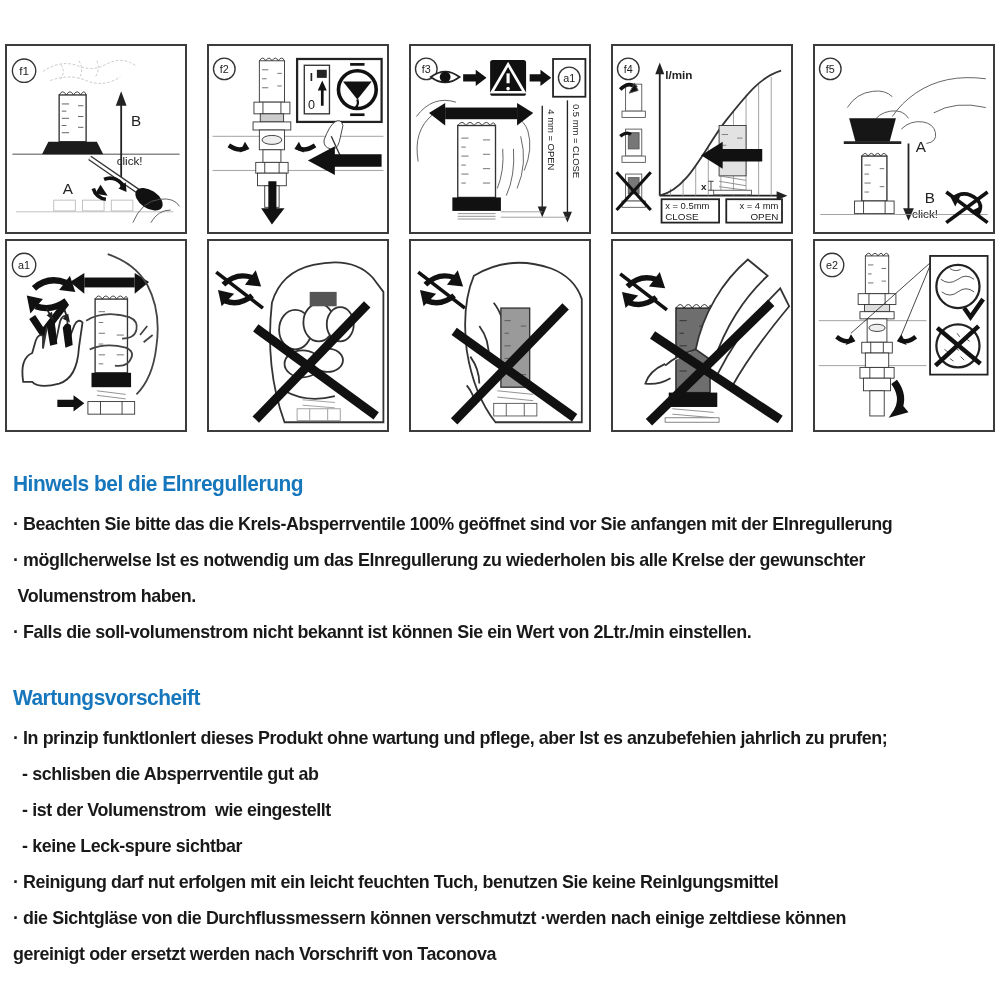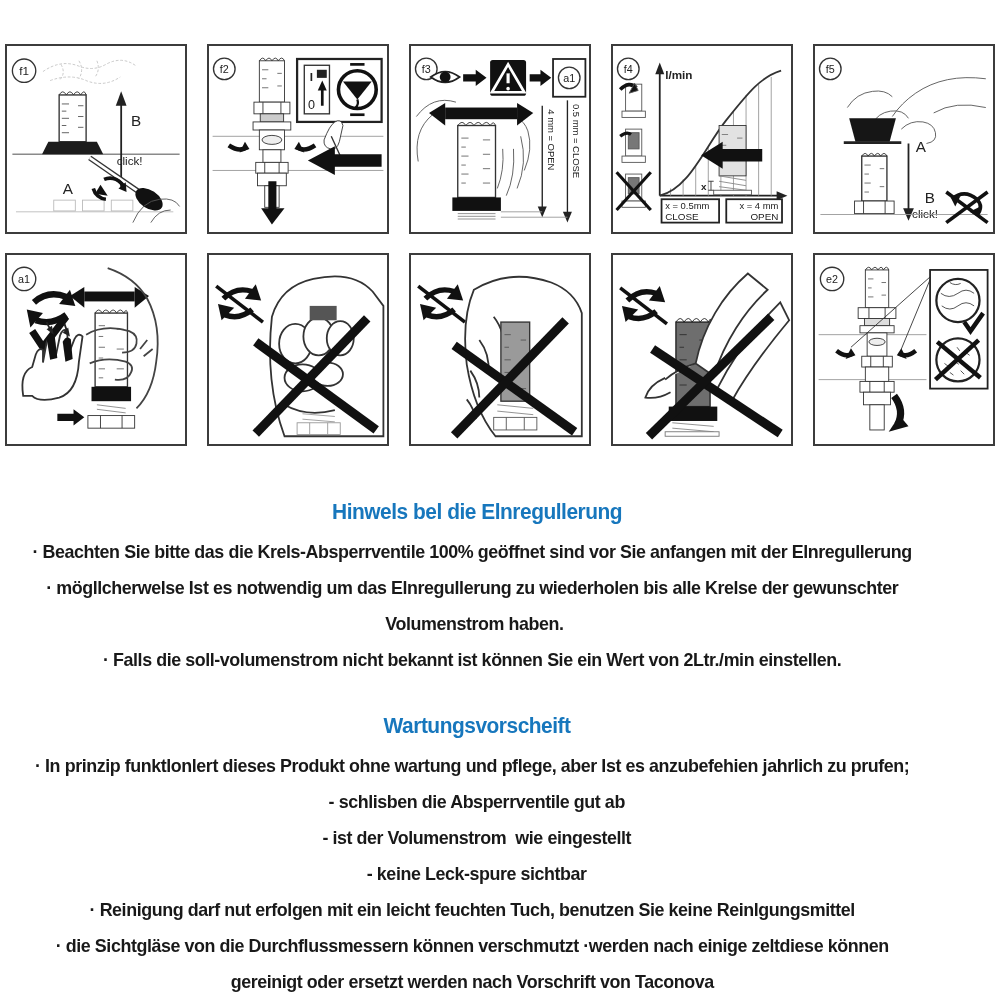--- a/index.html
+++ b/index.html
@@ -1,22 +1,22 @@
 <!DOCTYPE html>
 <html><head>
 <meta charset="utf-8">
 <style>
   html,body{margin:0;padding:0;background:#fff;width:1000px;height:1000px;overflow:hidden;
     font-family:"Liberation Sans",sans-serif;-webkit-font-smoothing:antialiased;}
   .panels{padding:44px 5px 0 5px;}
-  .prow{display:flex;gap:20px;margin-bottom:19px;}
+  .prow{display:flex;gap:20px;margin-bottom:5px;}
   .panel{flex:1 1 0;height:190px;border:2px solid #3c3c3c;background:#fff;box-sizing:border-box;position:relative;}
   .prow2 .panel{height:193px;}
   .panel svg{width:100%;height:100%;display:block;}
-  .textblock{padding:34px 10px 0 13px;text-align:center;}
+  .textblock{padding:34px 10px 0 13px;}
   .sec-heading{color:#1777bd;font-size:22px;font-weight:bold;margin:0 0 16px 0;
     letter-spacing:-0.5px;transform:scaleX(0.95);transform-origin:0 50%;white-space:pre;}
   .sec2 .sec-heading{margin-top:42px;}
   .line{font-size:19px;font-weight:bold;color:#191919;margin:0 0 14px 0;line-height:22px;
     letter-spacing:-0.45px;transform:scaleX(0.94);transform-origin:0 50%;white-space:pre;}
   svg text{font-family:"Liberation Sans",sans-serif;}
 </style>
 </head>
 <body>
 

